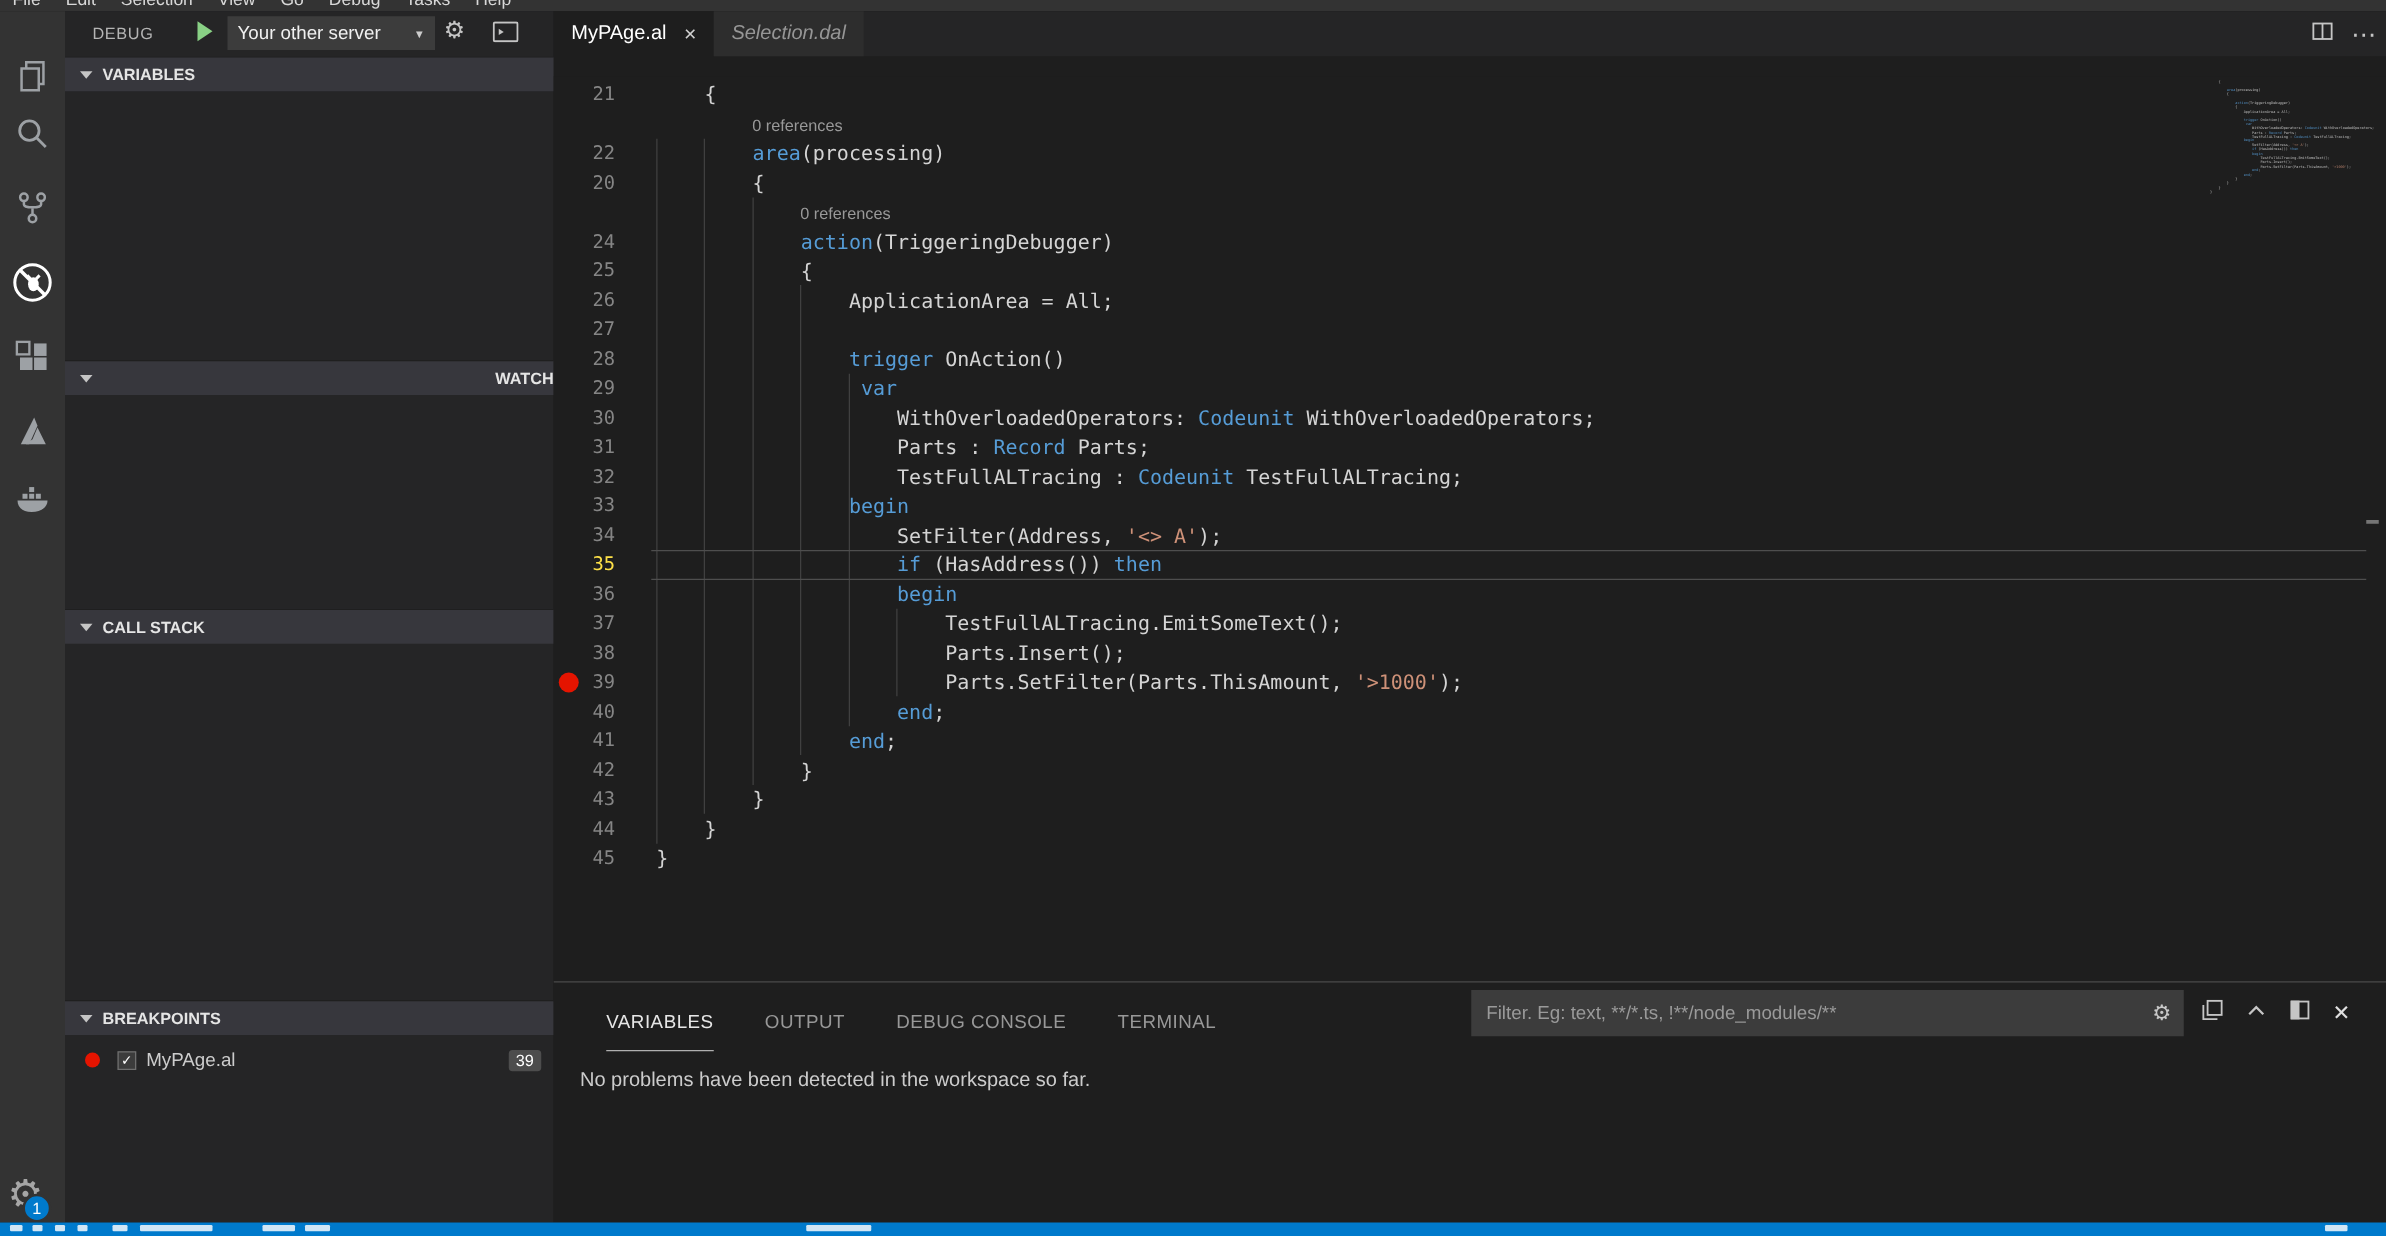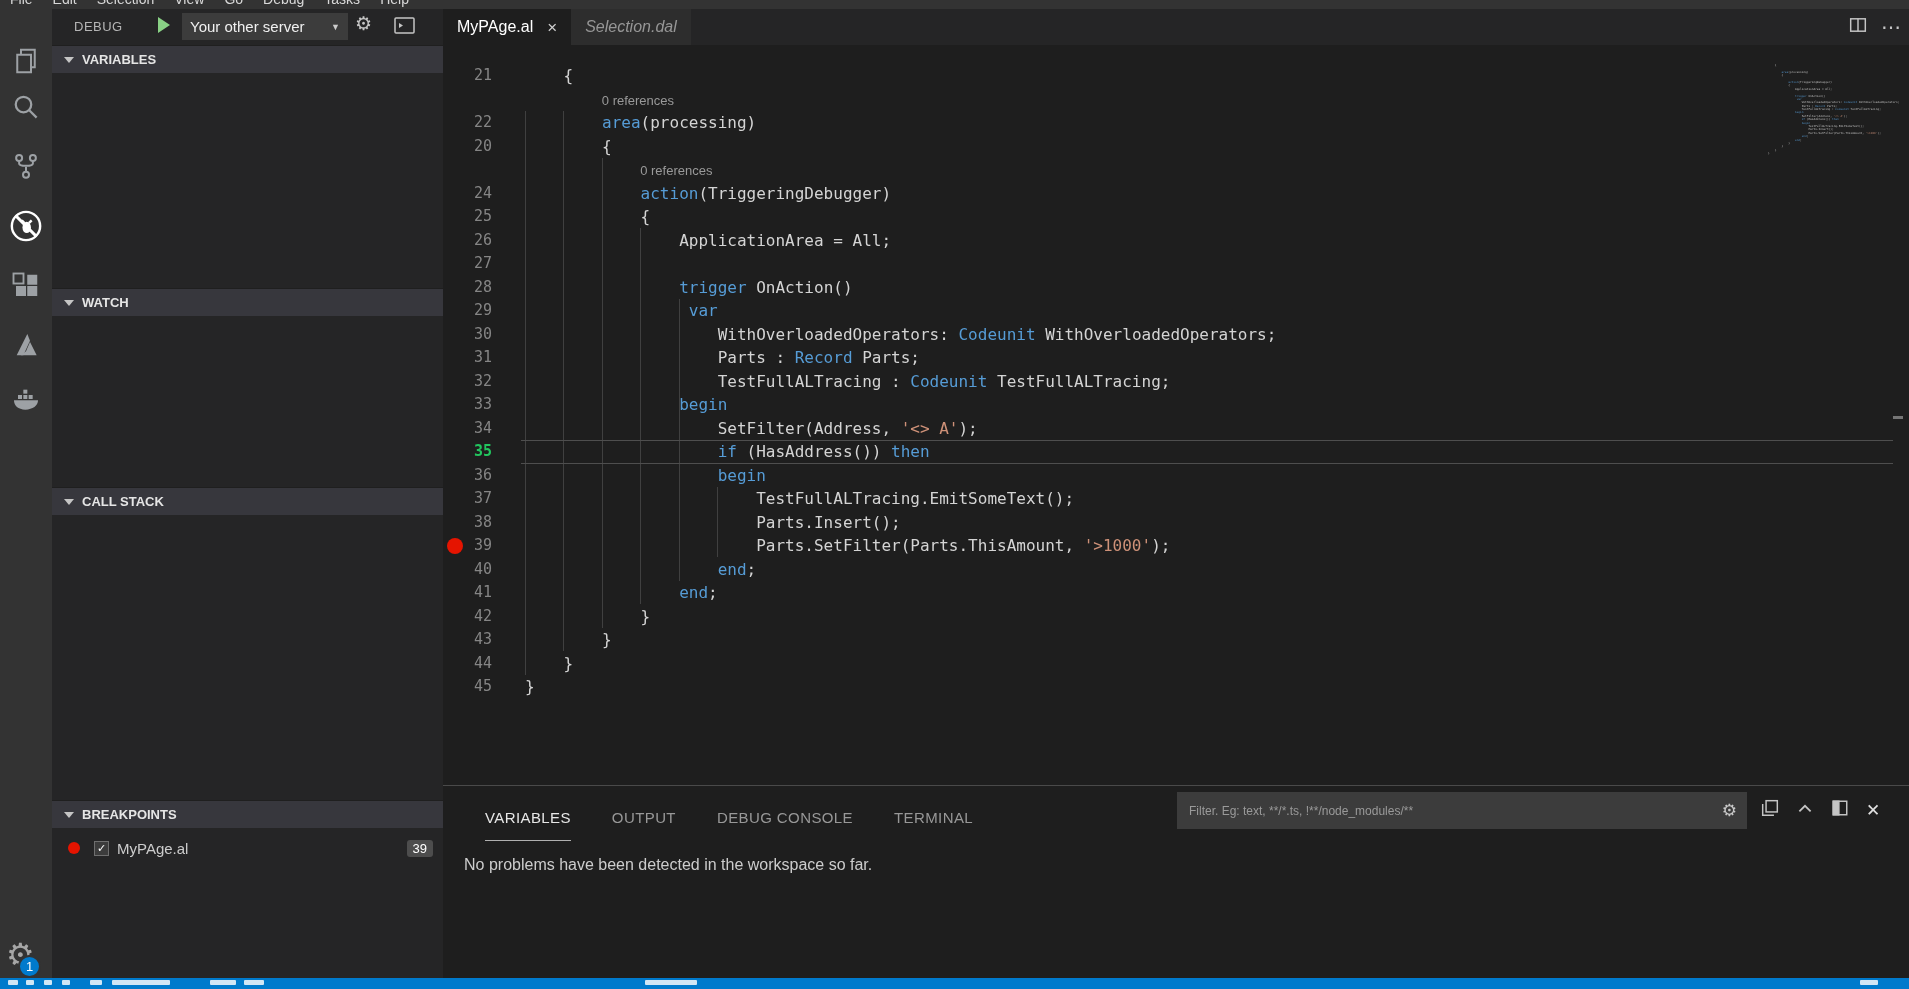--- a/index.html
+++ b/index.html
@@ -53,41 +53,41 @@
   .tab.preview{background:#2d2d2d;color:#969696;font-style:italic;}
   .tab-close{margin-left:14px;color:#d0d0d0;font-size:17px;line-height:17px;}
   .tabbar-actions{position:absolute;right:8px;top:0;height:36px;display:flex;align-items:center;gap:14px;color:#c5c5c5;}
 
   .editor{position:absolute;left:0;top:52px;width:1466px;height:740px;background:#1e1e1e;overflow:hidden;}
   .code-lines{position:absolute;left:0;top:3px;width:1466px;}
   .code-row{position:relative;display:flex;height:23.5px;line-height:23.5px;white-space:pre;}
   .gutter{position:relative;width:82px;flex:none;}
   .lnum{position:absolute;left:22px;width:27px;text-align:right;font-family:"DejaVu Sans Mono",monospace;
     font-size:15px;color:#858585;}
-  .code-row.current .lnum{color:#22c55e;font-weight:bold;}
+  .code-row.current .lnum{color:#fde047;}
   .bp-dot{position:absolute;left:4px;top:4px;width:16px;height:16px;border-radius:50%;background:#e51400;}
   .code-text{font-family:"DejaVu Sans Mono",monospace;font-size:16px;white-space:pre;}
   .seg-p{color:#d4d4d4;} .seg-k{color:#569cd6;} .seg-s{color:#ce9178;}
   .codelens{font-family:"Liberation Sans",sans-serif;font-size:13px;color:#999999;display:inline-block;}
   .cur-border{position:absolute;left:78px;right:16px;top:0;bottom:0;
     border-top:1px solid #4e4e4e;border-bottom:1px solid #4e4e4e;pointer-events:none;}
   .indent-guide{position:absolute;width:1px;background:#404040;}
 
   .minimap{position:absolute;left:1325px;top:3px;width:134px;height:110px;overflow:hidden;}
   .mm-row{height:3.4px;line-height:3.4px;font-family:"DejaVu Sans Mono",monospace;font-size:2.8px;white-space:pre;opacity:.85;}
   .ruler-mark{position:absolute;left:1450px;top:355px;width:10px;height:3px;background:#9a9a9a;opacity:.7;}
 
   
   .panel{position:absolute;left:0;top:776px;width:1466px;height:193px;background:#1e1e1e;border-top:1px solid #4a4a4a;}
   .panel-tabs{position:absolute;left:42px;top:23px;display:flex;gap:41px;}
   .ptab{font-size:15px;letter-spacing:.4px;color:#989898;padding-bottom:14px;}
   .ptab.active{color:#e7e7e7;border-bottom:1px solid #b0b0b0;}
   .panel-filter{position:absolute;left:734px;top:6px;width:570px;height:37px;background:#3c3c3c;display:flex;align-items:center;}
   .panel-filter input{flex:1;background:transparent;border:none;outline:none;color:#a9a9a9;
-    font-size:12px;font-family:"Liberation Sans",sans-serif;padding:0 12px;}
+    font-size:15px;font-family:"Liberation Sans",sans-serif;padding:0 12px;}
   .panel-filter input::placeholder{color:#9a9a9a;opacity:1;}
   .filter-icon{margin-right:10px;font-size:17px;color:#c8c8c8;}
   .panel-actions{position:absolute;left:1318px;top:0px;height:48px;display:flex;align-items:center;gap:17px;color:#c5c5c5;}
   .panel-msg{position:absolute;left:21px;top:70px;font-size:16px;color:#cccccc;}
 
   
   .statusbar{position:absolute;left:0;top:978px;width:1909px;height:11px;background:#007acc;overflow:hidden;}
   .sb-blob{position:absolute;top:2px;height:5px;background:#e8f2fa;border-radius:1px;opacity:.9;}
 </style>
 </head>
@@ -182,21 +182,21 @@
           <rect x="1" y="1" width="19" height="15" rx="1"></rect>
           <polygon points="5,6 9,8.5 5,11" fill="#c5c5c5" stroke="none"></polygon>
         </svg>
       </span>
     </div>
 
     <div class="section-header" style="top:36px;align-items:center;">
       <span class="twistie"></span>
       <span>VARIABLES</span>
     </div>
-    <div class="section-header" style="top:279px;">
+    <div class="section-header" style="top:279px;justify-content:space-between;">
       <span class="twistie"></span>
       <span>WATCH</span>
     </div>
     <div class="section-header" style="top:451px;margin-top:27px;">
       <span class="twistie"></span>
       <span>CALL STACK</span>
     </div>
     <div class="section-header" style="top:791px;">
       <span class="twistie"></span>
       <span>BREAKPOINTS</span>

